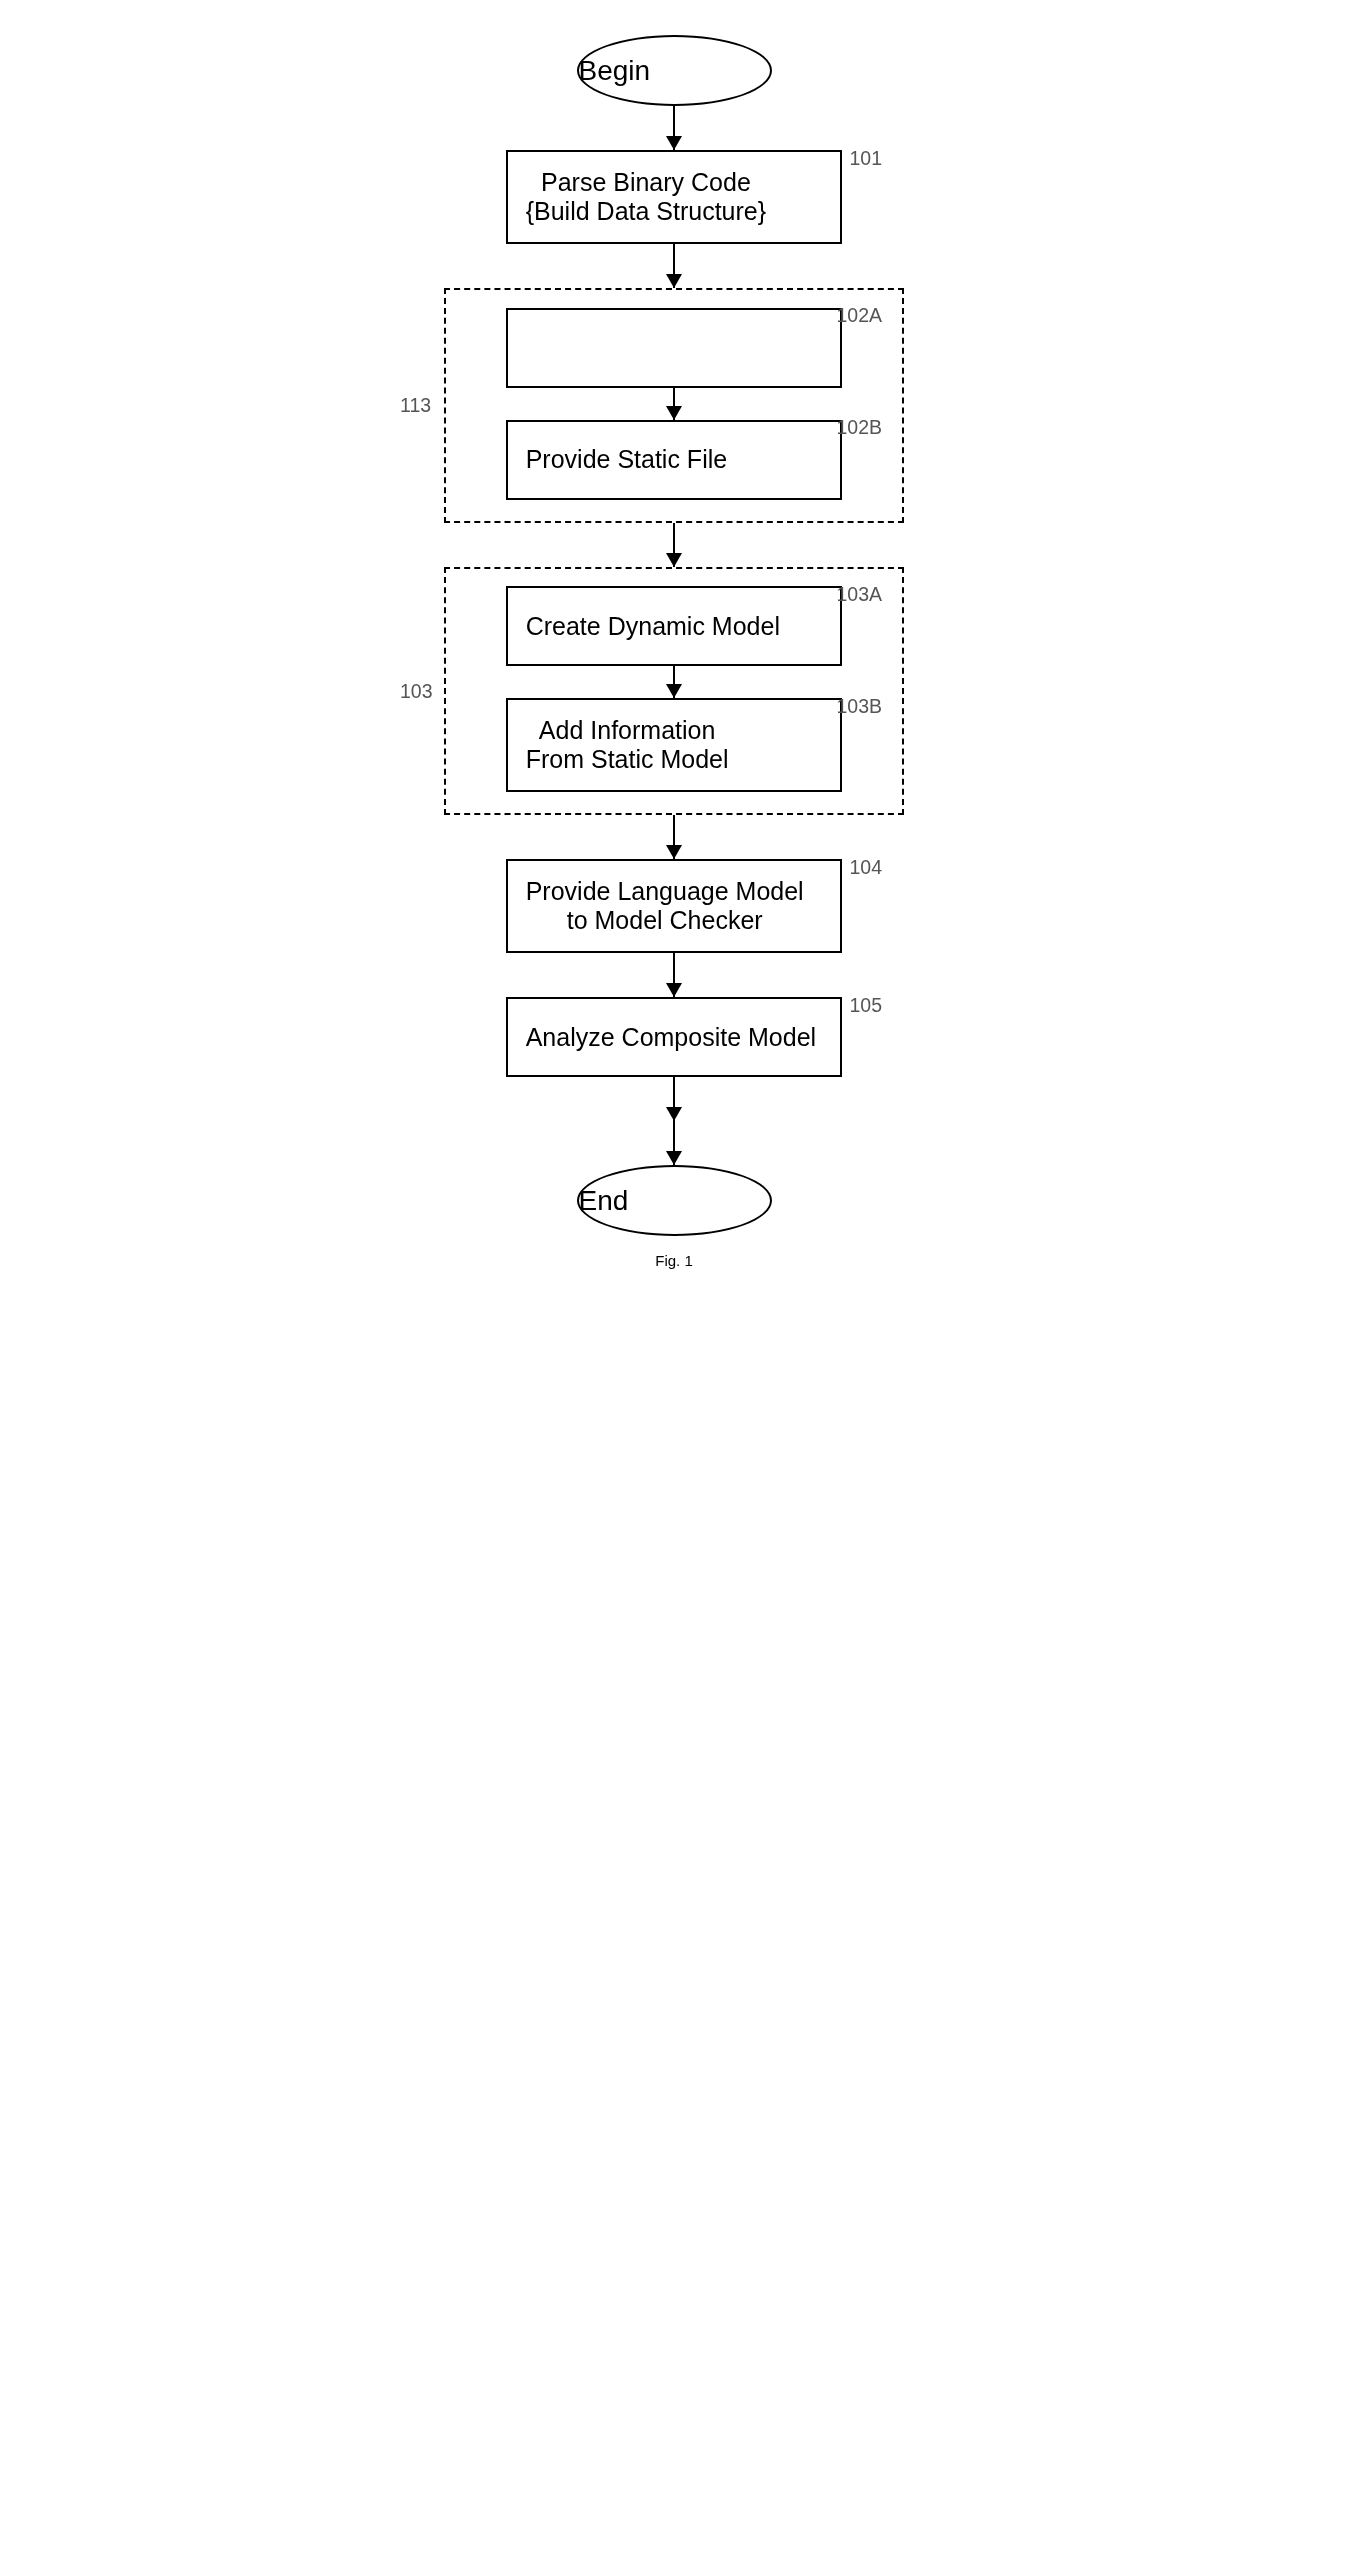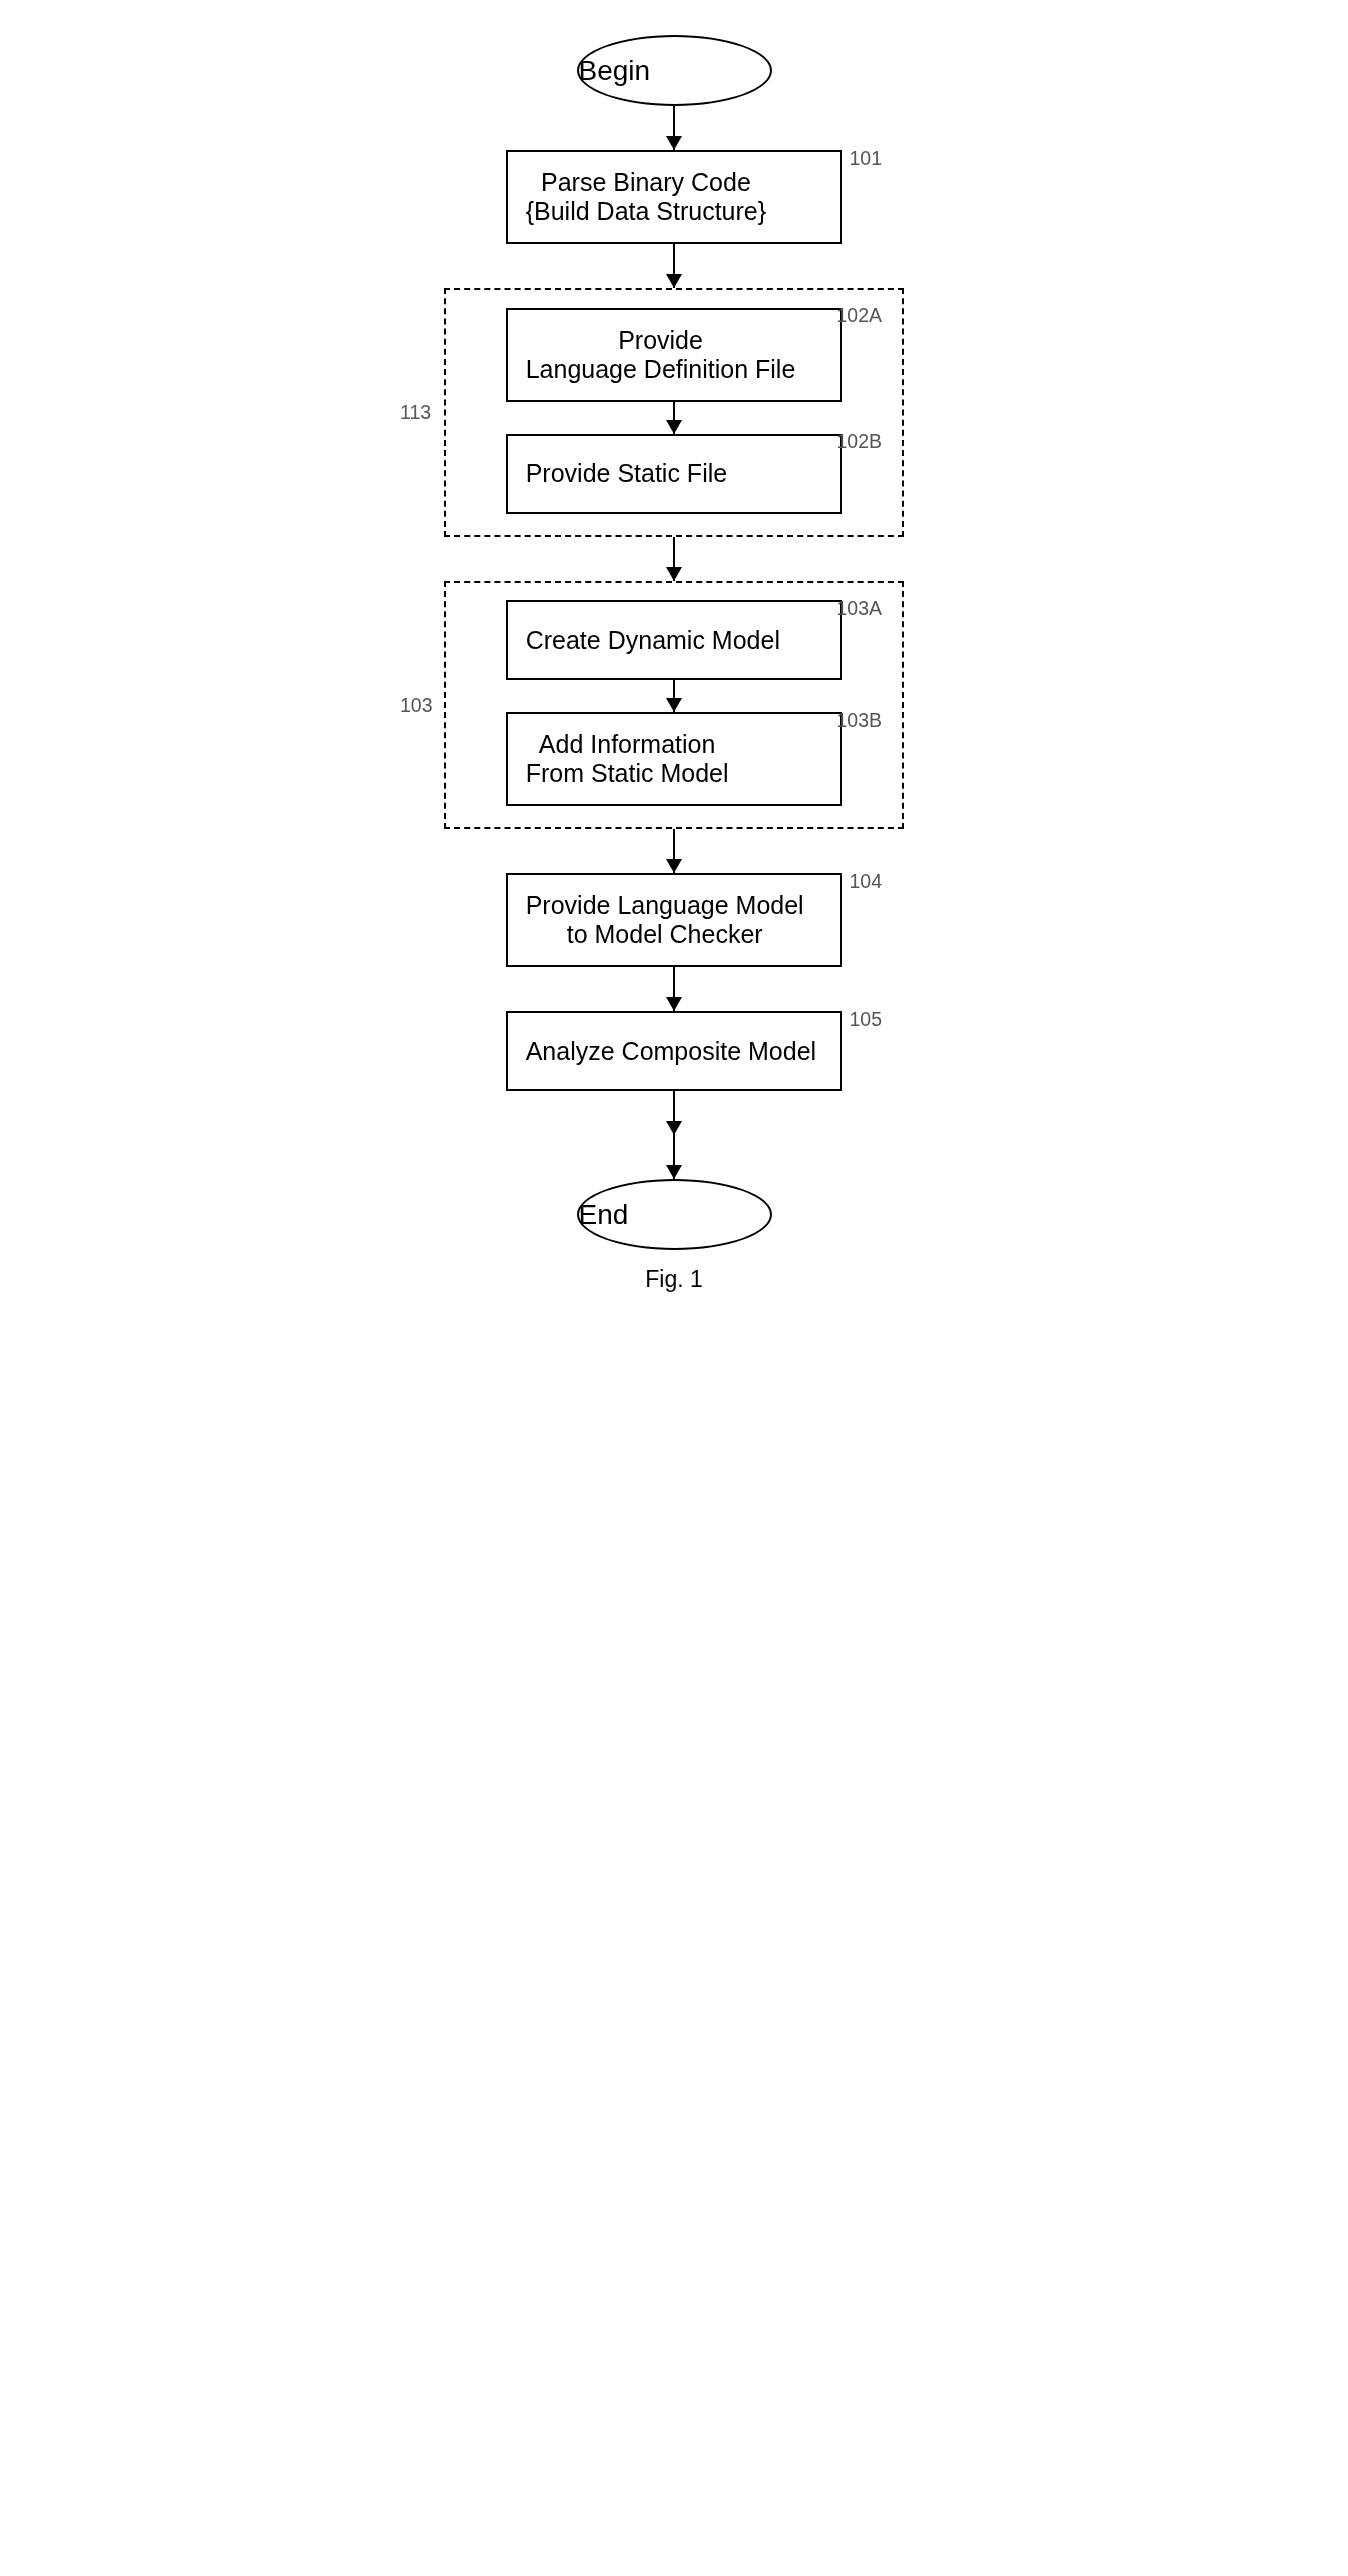--- a/index.html
+++ b/index.html
@@ -94,21 +94,21 @@
       left: 50%;
       transform: translateX(-50%);
       width: 0;
       height: 0;
       border-left: 8px solid transparent;
       border-right: 8px solid transparent;
       border-top: 14px solid #000;
     }
 
     .fig-label {
-      font-size: 23px;
+      font-size: 15px;
       margin-top: 16px;
       color: #000;
     }
 
     
     .connector {
       width: 2.2px;
       height: 44px;
       background: #000;
       position: relative;
@@ -148,24 +148,20 @@
     </span>
   </div>
 
   <div class="connector with-arrow"></div>
 
   <div class="dashed-group">
     <span class="dashed-group-label">113</span>
 
     <div class="rect">
       <span class="step-label">102A</span>
-      <span>
-        <span>Provide</span><br>
-        <span>Language Definition File</span>
-      </span>
     </div>
 
     <div class="inner-arrow"></div>
 
     <div class="rect">
       <span class="step-label">102B</span>
       <span>Provide Static File</span>
     </div>
   </div>
 

